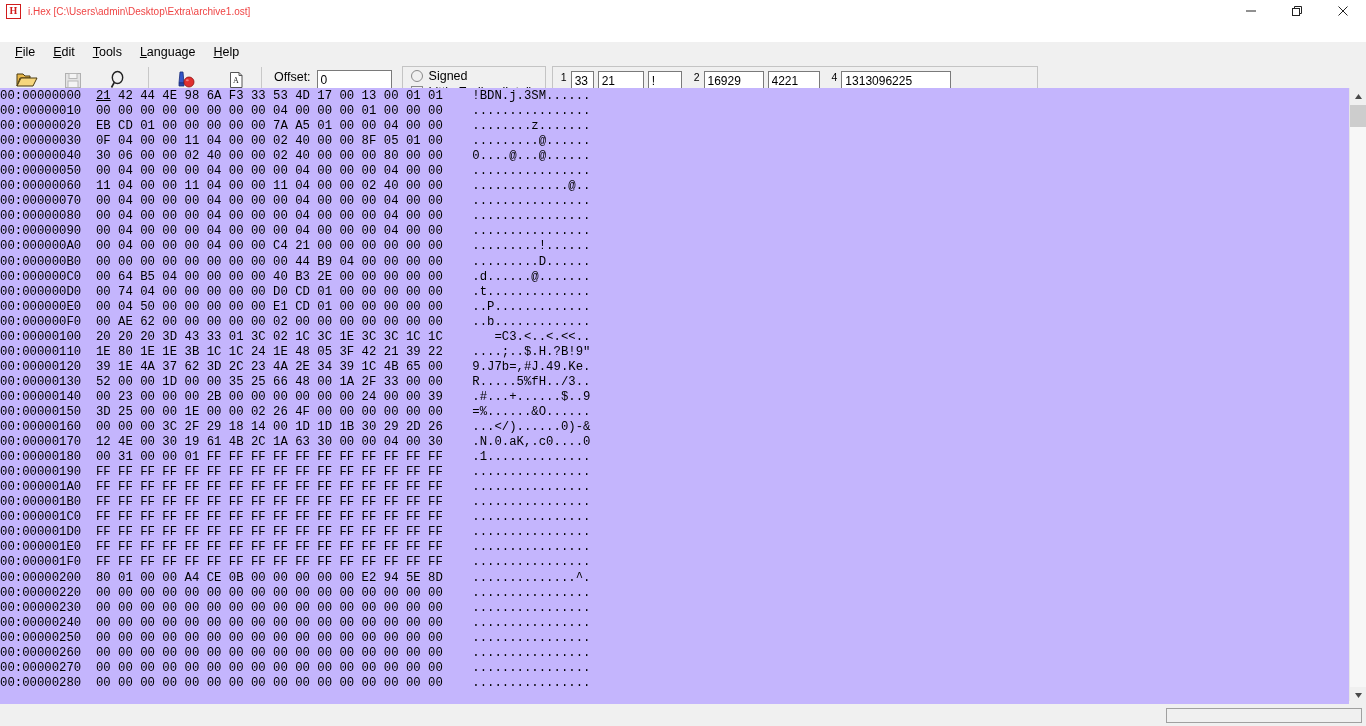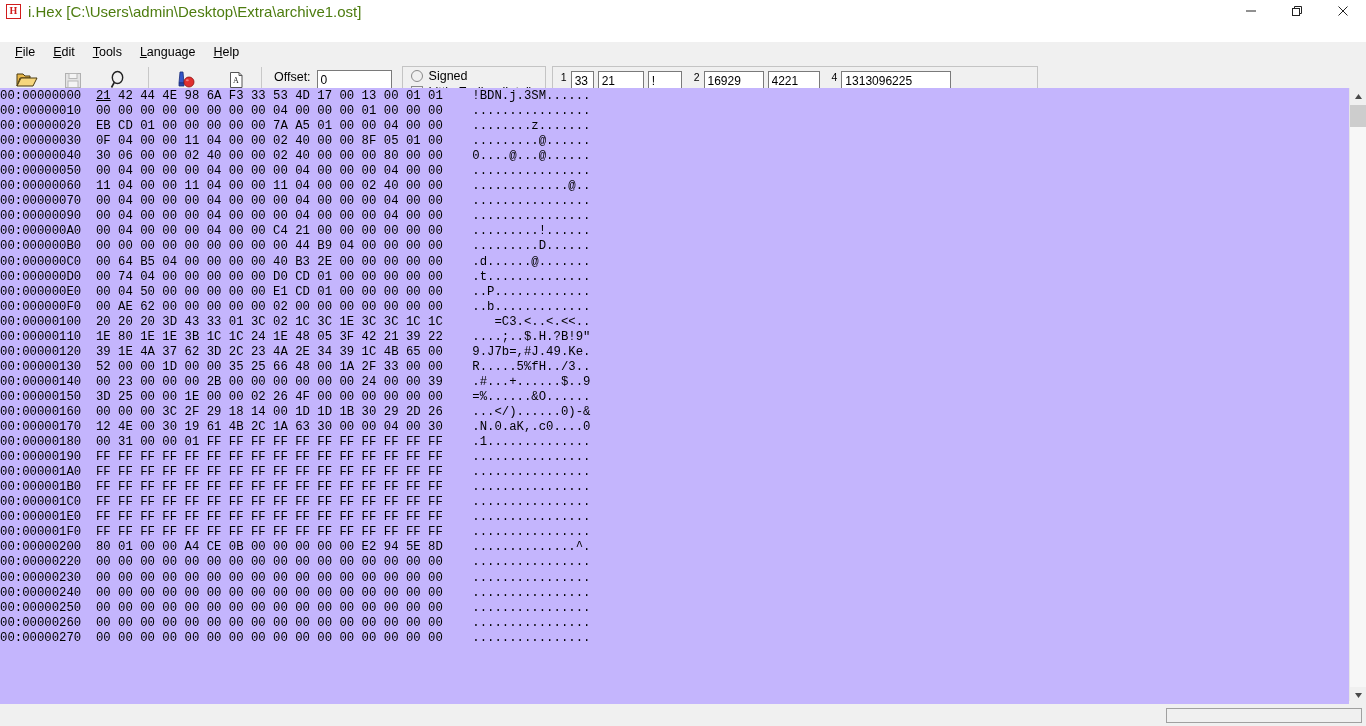--- a/index.html
+++ b/index.html
@@ -26,22 +26,22 @@
     border: 1.5px solid #d01b1b;
     color: #d01b1b;
     font-size: 10px;
     font-weight: bold;
     line-height: 12px;
     text-align: center;
     font-family: "Liberation Serif", serif;
     background: #fff;
   }
   #title-text {
-    font-size: 15px;
-    color: #4d7c0f;
+    font-size: 10px;
+    color: #ef4444;
     white-space: nowrap;
     letter-spacing: 0px;
     text-align: center;
   }
   #winctl { position: absolute; right: 0; top: 0; height: 22px; display: flex; }
   #winctl .wbtn {
     width: 46px; height: 22px;
     display: flex; align-items: center; justify-content: center;
     font-size: 13px; color: #222; background: transparent;
   }
@@ -404,49 +404,52 @@
 <div id="hexwrap">
   <div id="hexview">
       <div class="hexline"><span class="off">00:00000000</span>  <span><span class="sel">21</span> 42 44 4E 98 6A F3 33 53 4D 17 00 13 00 01 01</span>    <span class="asc">!BDN.j.3SM......</span></div>
       <div class="hexline"><span class="off">00:00000010</span>  <span>00 00 00 00 00 00 00 00 04 00 00 00 01 00 00 00</span>    <span class="asc">................</span></div>
       <div class="hexline"><span class="off">00:00000020</span>  <span>EB CD 01 00 00 00 00 00 7A A5 01 00 00 04 00 00</span>    <span class="asc">........z.......</span></div>
       <div class="hexline"><span class="off">00:00000030</span>  <span>0F 04 00 00 11 04 00 00 02 40 00 00 8F 05 01 00</span>    <span class="asc">.........@......</span></div>
       <div class="hexline"><span class="off">00:00000040</span>  <span>30 06 00 00 02 40 00 00 02 40 00 00 00 80 00 00</span>    <span class="asc">0....@...@......</span></div>
       <div class="hexline"><span class="off">00:00000050</span>  <span>00 04 00 00 00 04 00 00 00 04 00 00 00 04 00 00</span>    <span class="asc">................</span></div>
       <div class="hexline"><span class="off">00:00000060</span>  <span>11 04 00 00 11 04 00 00 11 04 00 00 02 40 00 00</span>    <span class="asc">.............@..</span></div>
       <div class="hexline"><span class="off">00:00000070</span>  <span>00 04 00 00 00 04 00 00 00 04 00 00 00 04 00 00</span>    <span class="asc">................</span></div>
+      <div class="hexline"><span class="off">00:00000080</span>  <span>00 04 00 00 00 04 00 00 00 04 00 00 00 04 00 00</span>    <span class="asc">................</span></div>
       <div class="hexline"><span class="off">00:00000090</span>  <span>00 04 00 00 00 04 00 00 00 04 00 00 00 04 00 00</span>    <span class="asc">................</span></div>
       <div class="hexline"><span class="off">00:000000A0</span>  <span>00 04 00 00 00 04 00 00 C4 21 00 00 00 00 00 00</span>    <span class="asc">.........!......</span></div>
       <div class="hexline"><span class="off">00:000000B0</span>  <span>00 00 00 00 00 00 00 00 00 44 B9 04 00 00 00 00</span>    <span class="asc">.........D......</span></div>
       <div class="hexline"><span class="off">00:000000C0</span>  <span>00 64 B5 04 00 00 00 00 40 B3 2E 00 00 00 00 00</span>    <span class="asc">.d......@.......</span></div>
       <div class="hexline"><span class="off">00:000000D0</span>  <span>00 74 04 00 00 00 00 00 D0 CD 01 00 00 00 00 00</span>    <span class="asc">.t..............</span></div>
       <div class="hexline"><span class="off">00:000000E0</span>  <span>00 04 50 00 00 00 00 00 E1 CD 01 00 00 00 00 00</span>    <span class="asc">..P.............</span></div>
       <div class="hexline"><span class="off">00:000000F0</span>  <span>00 AE 62 00 00 00 00 00 02 00 00 00 00 00 00 00</span>    <span class="asc">..b.............</span></div>
       <div class="hexline"><span class="off">00:00000100</span>  <span>20 20 20 3D 43 33 01 3C 02 1C 3C 1E 3C 3C 1C 1C</span>    <span class="asc">   =C3.&lt;..&lt;.&lt;&lt;..</span></div>
       <div class="hexline"><span class="off">00:00000110</span>  <span>1E 80 1E 1E 3B 1C 1C 24 1E 48 05 3F 42 21 39 22</span>    <span class="asc">....;..$.H.?B!9"</span></div>
       <div class="hexline"><span class="off">00:00000120</span>  <span>39 1E 4A 37 62 3D 2C 23 4A 2E 34 39 1C 4B 65 00</span>    <span class="asc">9.J7b=,#J.49.Ke.</span></div>
       <div class="hexline"><span class="off">00:00000130</span>  <span>52 00 00 1D 00 00 35 25 66 48 00 1A 2F 33 00 00</span>    <span class="asc">R.....5%fH../3..</span></div>
       <div class="hexline"><span class="off">00:00000140</span>  <span>00 23 00 00 00 2B 00 00 00 00 00 00 24 00 00 39</span>    <span class="asc">.#...+......$..9</span></div>
       <div class="hexline"><span class="off">00:00000150</span>  <span>3D 25 00 00 1E 00 00 02 26 4F 00 00 00 00 00 00</span>    <span class="asc">=%......&amp;O......</span></div>
       <div class="hexline"><span class="off">00:00000160</span>  <span>00 00 00 3C 2F 29 18 14 00 1D 1D 1B 30 29 2D 26</span>    <span class="asc">...&lt;/)......0)-&amp;</span></div>
       <div class="hexline"><span class="off">00:00000170</span>  <span>12 4E 00 30 19 61 4B 2C 1A 63 30 00 00 04 00 30</span>    <span class="asc">.N.0.aK,.c0....0</span></div>
       <div class="hexline"><span class="off">00:00000180</span>  <span>00 31 00 00 01 FF FF FF FF FF FF FF FF FF FF FF</span>    <span class="asc">.1..............</span></div>
       <div class="hexline"><span class="off">00:00000190</span>  <span>FF FF FF FF FF FF FF FF FF FF FF FF FF FF FF FF</span>    <span class="asc">................</span></div>
       <div class="hexline"><span class="off">00:000001A0</span>  <span>FF FF FF FF FF FF FF FF FF FF FF FF FF FF FF FF</span>    <span class="asc">................</span></div>
       <div class="hexline"><span class="off">00:000001B0</span>  <span>FF FF FF FF FF FF FF FF FF FF FF FF FF FF FF FF</span>    <span class="asc">................</span></div>
       <div class="hexline"><span class="off">00:000001C0</span>  <span>FF FF FF FF FF FF FF FF FF FF FF FF FF FF FF FF</span>    <span class="asc">................</span></div>
+      <div class="hexline"><span class="off">00:000001D0</span>  <span>FF FF FF FF FF FF FF FF FF FF FF FF FF FF FF FF</span>    <span class="asc">................</span></div>
       <div class="hexline"><span class="off">00:000001E0</span>  <span>FF FF FF FF FF FF FF FF FF FF FF FF FF FF FF FF</span>    <span class="asc">................</span></div>
       <div class="hexline"><span class="off">00:000001F0</span>  <span>FF FF FF FF FF FF FF FF FF FF FF FF FF FF FF FF</span>    <span class="asc">................</span></div>
       <div class="hexline"><span class="off">00:00000200</span>  <span>80 01 00 00 A4 CE 0B 00 00 00 00 00 E2 94 5E 8D</span>    <span class="asc">..............^.</span></div>
       <div class="hexline"><span class="off">00:00000220</span>  <span>00 00 00 00 00 00 00 00 00 00 00 00 00 00 00 00</span>    <span class="asc">................</span></div>
       <div class="hexline"><span class="off">00:00000230</span>  <span>00 00 00 00 00 00 00 00 00 00 00 00 00 00 00 00</span>    <span class="asc">................</span></div>
       <div class="hexline"><span class="off">00:00000240</span>  <span>00 00 00 00 00 00 00 00 00 00 00 00 00 00 00 00</span>    <span class="asc">................</span></div>
       <div class="hexline"><span class="off">00:00000250</span>  <span>00 00 00 00 00 00 00 00 00 00 00 00 00 00 00 00</span>    <span class="asc">................</span></div>
       <div class="hexline"><span class="off">00:00000260</span>  <span>00 00 00 00 00 00 00 00 00 00 00 00 00 00 00 00</span>    <span class="asc">................</span></div>
       <div class="hexline"><span class="off">00:00000270</span>  <span>00 00 00 00 00 00 00 00 00 00 00 00 00 00 00 00</span>    <span class="asc">................</span></div>
+      <div class="hexline"><span class="off">00:00000280</span>  <span>00 00 00 00 00 00 00 00 00 00 00 00 00 00 00 00</span>    <span class="asc">................</span></div>
     </div>
   <div id="vscroll">
     <div class="sb-arrow">
       <svg width="9" height="7" viewBox="0 0 9 7">
           <polygon points="4.5,1 8,6 1,6" fill="#4a4a4a"></polygon>
         </svg>
     </div>
     <div id="vscroll-track">
       <div id="vscroll-thumb"></div>
     </div>

